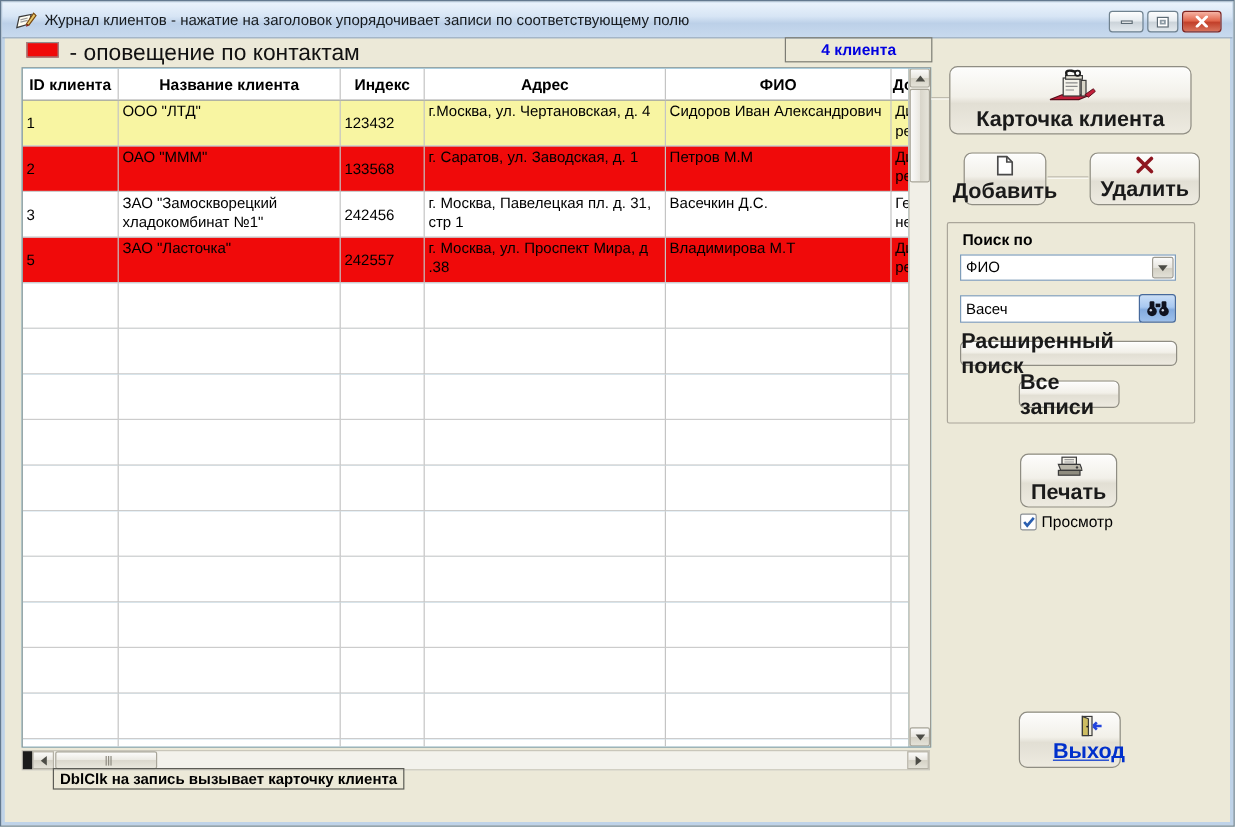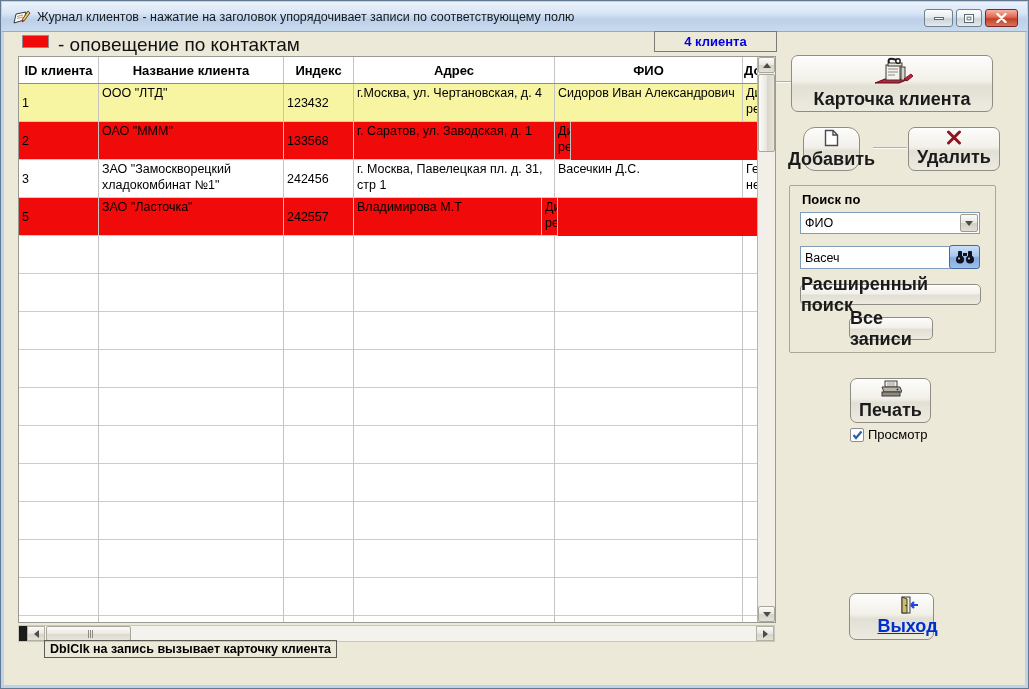--- a/index.html
+++ b/index.html
@@ -169,34 +169,36 @@
             <div class="cell vcenter" style="width: 70px;">123432</div>
             <div class="cell" style="width: 201px;">г.Москва, ул. Чертановская, д. 4</div>
             <div class="cell" style="width: 188px;">Сидоров Иван Александрович</div>
             <div class="cell" style="width: 16px;">Ди ре</div>
           </div>
           <div class="grid-row" style="background: rgb(240, 10, 10);">
             <div class="cell vcenter" style="width: 80px;">2</div>
             <div class="cell" style="width: 185px;">ОАО "МММ"</div>
             <div class="cell vcenter" style="width: 70px;">133568</div>
             <div class="cell" style="width: 201px;">г. Саратов, ул. Заводская, д. 1</div>
+            <div class="cell" style="width: 188px;">Петров М.М</div>
             <div class="cell" style="width: 16px;">Ди ре</div>
           </div>
           <div class="grid-row" style="background: rgb(255, 255, 255);">
             <div class="cell vcenter" style="width: 80px;">3</div>
             <div class="cell" style="width: 185px;">ЗАО "Замоскворецкий хладокомбинат №1"</div>
             <div class="cell vcenter" style="width: 70px;">242456</div>
             <div class="cell" style="width: 201px;">г. Москва, Павелецкая пл. д. 31, стр 1</div>
             <div class="cell" style="width: 188px;">Васечкин Д.С.</div>
             <div class="cell" style="width: 16px;">Ге не</div>
           </div>
           <div class="grid-row" style="background: rgb(240, 10, 10);">
             <div class="cell vcenter" style="width: 80px;">5</div>
             <div class="cell" style="width: 185px;">ЗАО "Ласточка"</div>
             <div class="cell vcenter" style="width: 70px;">242557</div>
+            <div class="cell" style="width: 201px;">г. Москва, ул. Проспект Мира, д .38</div>
             <div class="cell" style="width: 188px;">Владимирова М.Т</div>
             <div class="cell" style="width: 16px;">Ди ре</div>
           </div>
           <div class="grid-row">
             <div class="cell vcenter" style="width: 80px;"></div>
             <div class="cell" style="width: 185px;"></div>
             <div class="cell vcenter" style="width: 70px;"></div>
             <div class="cell" style="width: 201px;"></div>
             <div class="cell" style="width: 188px;"></div>
             <div class="cell" style="width: 16px;"></div>
@@ -325,21 +327,21 @@
       <line x1="17" y1="15" x2="27" y2="15" stroke="#8a8a8a" stroke-width="1"></line>
       <line x1="17" y1="18" x2="24" y2="18" stroke="#8a8a8a" stroke-width="1"></line>
       <rect x="30" y="10" width="4" height="13" fill="#d8d5c8" stroke="#3a3a3a" stroke-width="1"></rect>
       <path d="M18 6 Q16 1 22 2 L26 3" fill="none" stroke="#1a1a1a" stroke-width="2"></path>
       <circle cx="27" cy="4" r="2.2" fill="#fff" stroke="#1a1a1a" stroke-width="1.4"></circle>
       <polygon points="33,22 40,17 42,19 36,24" fill="#c21f3a" stroke="#5a0d1a" stroke-width="0.8"></polygon>
     </svg>
     <span class="lbl">Карточка клиента</span>
   </div>
 
-  <div class="btn" style="left:802px; top:126px; width:57px; height:44px;border-radius:12px;">
+  <div class="btn" style="left:802px; top:126px; width:69px; height:44px;">
     <svg width="15" height="18" viewBox="0 0 15 18">
       <path d="M1.5 1.5 H9 L13.5 6 V16.5 H1.5 Z" fill="#ffffff" stroke="#4a4a4a" stroke-width="1.4"></path>
       <path d="M9 1.5 V6 H13.5" fill="none" stroke="#4a4a4a" stroke-width="1.4"></path>
     </svg>
     <span class="lbl">Добавить</span>
   </div>
 
   <div class="btn" style="left:907px; top:126px; width:92px; height:44px;">
     <svg width="16" height="15" viewBox="0 0 16 15">
       <path d="M2.5 2 L13.5 13 M13.5 2 L2.5 13" stroke="#8e1620" stroke-width="3" stroke-linecap="round"></path>

